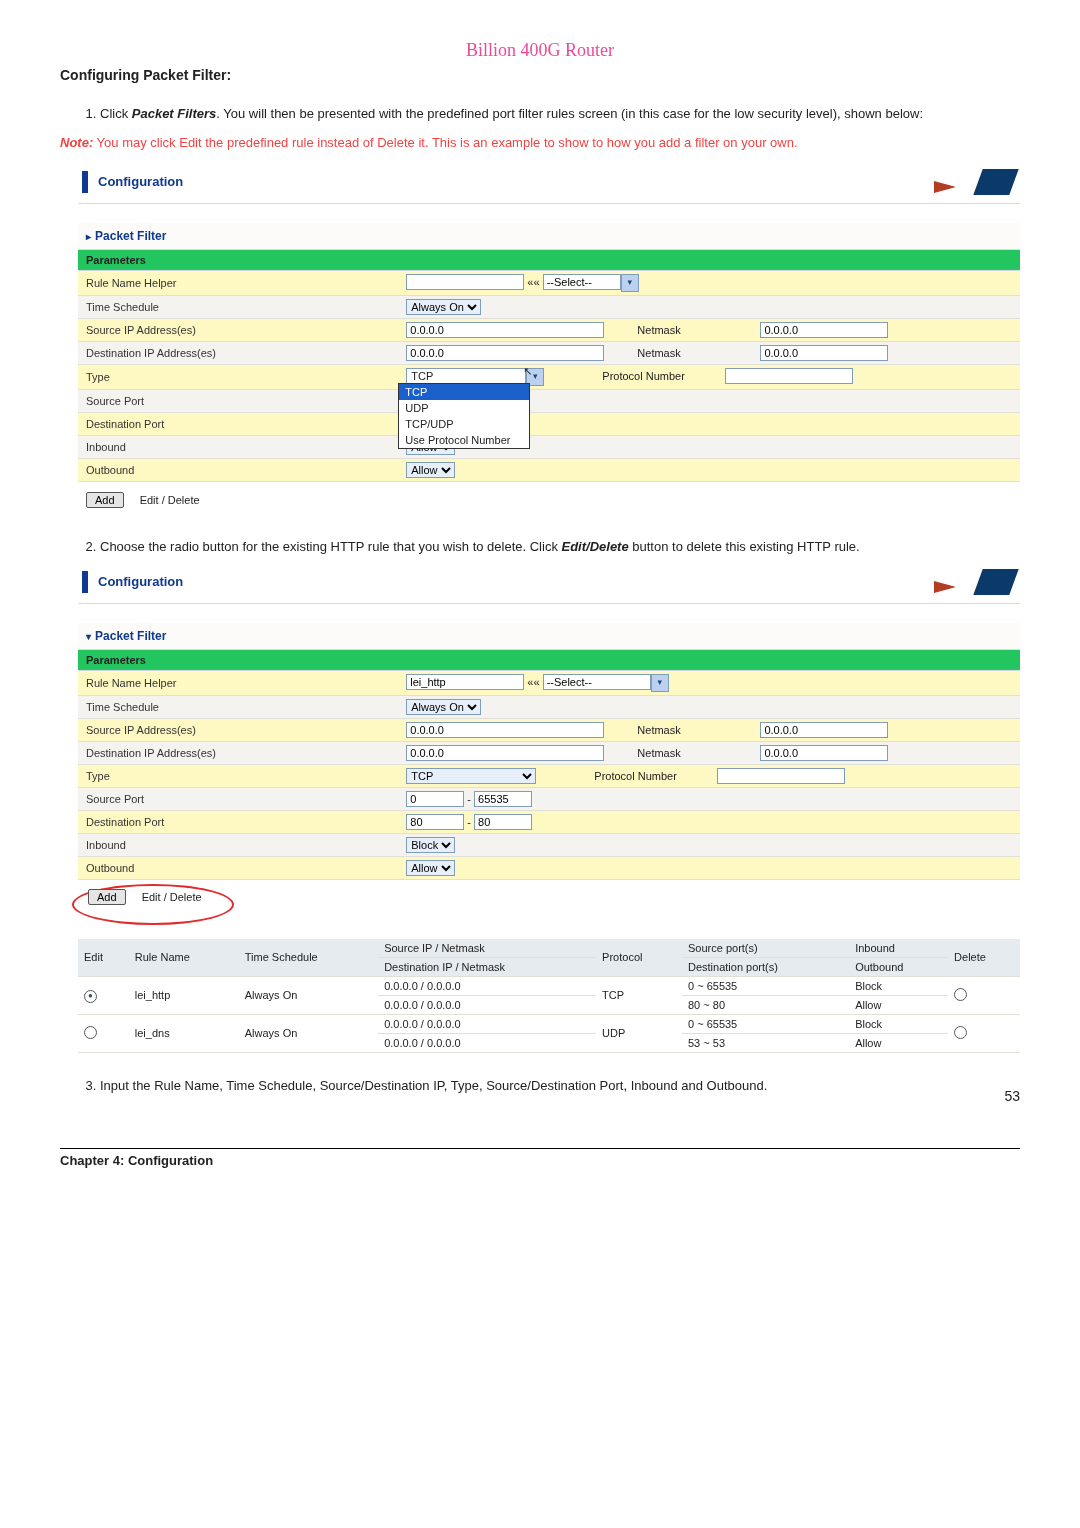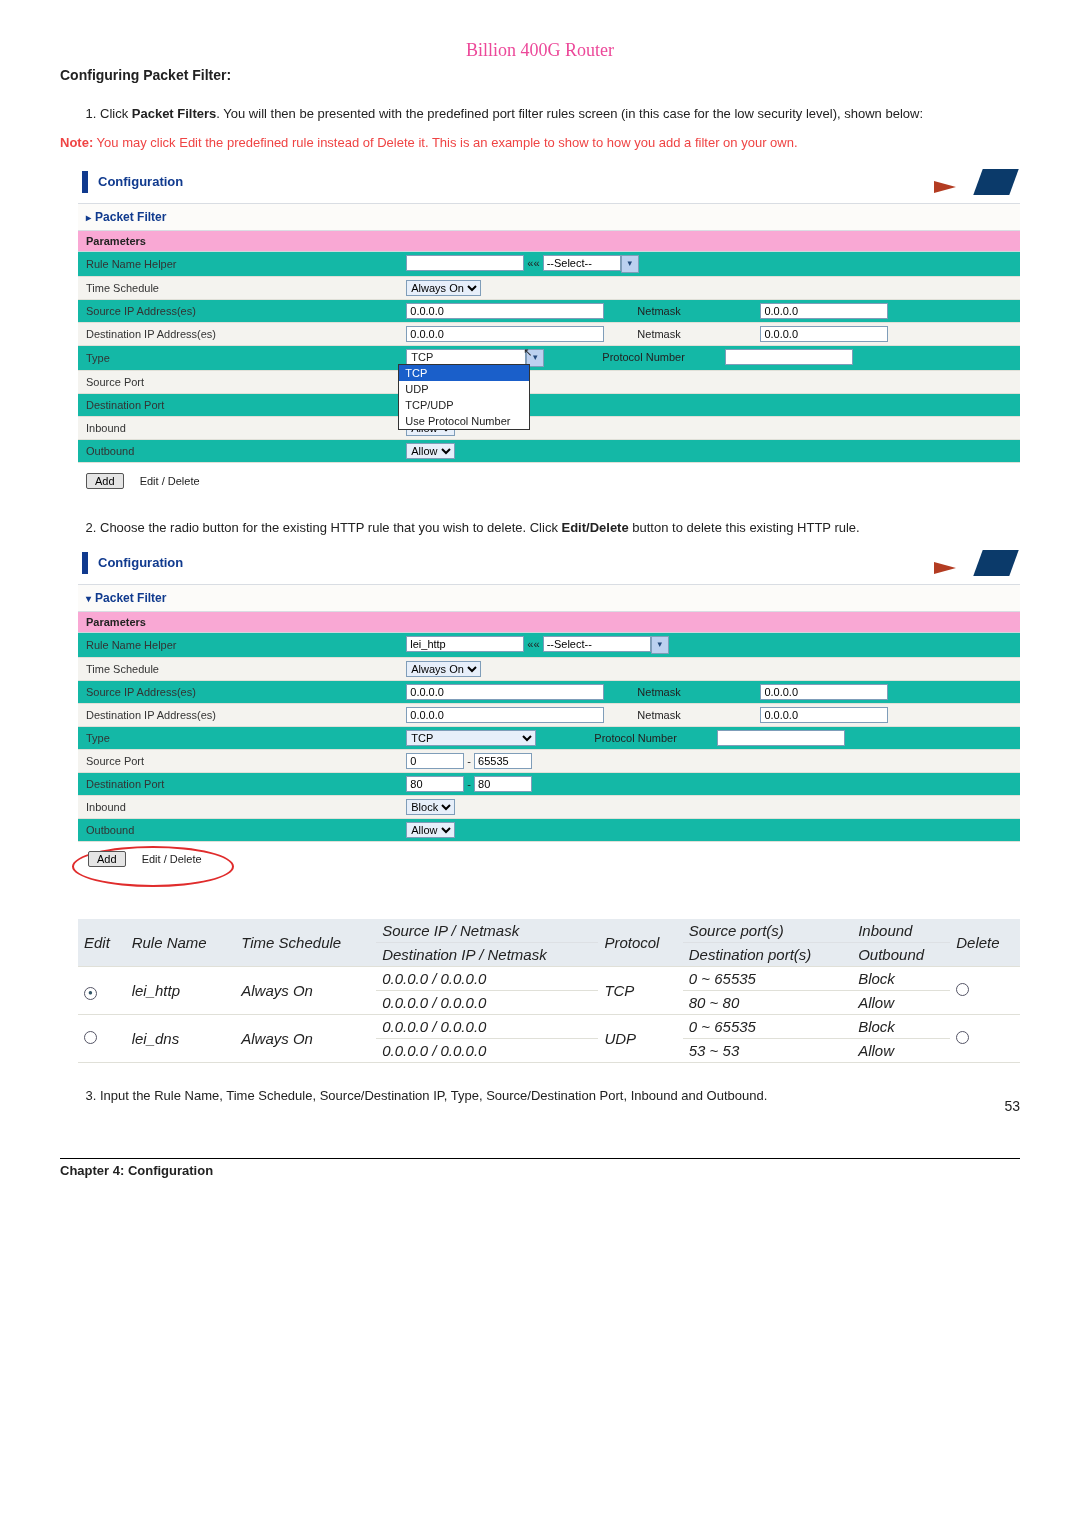--- a/index.html
+++ b/index.html
@@ -29,21 +29,21 @@
   }
   ol.steps > li {
     margin: 0 0 10px 20px;
     line-height: 1.45;
   }
   .note {
     color: #ef4444;
     margin: 0 0 14px 0;
     line-height: 1.45;
   }
-  .bold { font-weight: bold; }
+  .bold { font-weight: bold; font-style: italic; }
 
   
   .config-box {
     border-left: 6px solid #fff;
     margin: 6px 0 24px 12px;
     font-family: Tahoma, Arial, sans-serif;
     font-size: 11px;
   }
   .config-header {
     display: flex;
@@ -77,36 +77,37 @@
     content:"";
     position:absolute; right:0; top:0;
     width:36px;height:26px;
     background:#0b3a6a;
     transform: skewX(-20deg);
   }
   .pf-link {
     color:#103a8e; font-weight:bold; font-size:12px;
     padding:6px 8px; display:block; border-bottom:1px solid #d9dde3;
     background:#fcfbf9;
+    margin-top:19px;
   }
   .pf-triangle::before {
     content:"▸"; margin-right:4px; font-size:10px;
   }
   .pf-triangle-down::before {
     content:"▾"; margin-right:4px; font-size:10px;
   }
   .params-header {
-    font-weight:bold; font-size:11px; padding:4px 8px; background:#f9a8d4;
+    font-weight:bold; font-size:11px; padding:4px 8px; background:#22c55e;
     border-bottom:1px solid #cfd6dd;
   }
   table.form-table {
     width:100%; border-collapse:collapse; font-size:11px;
   }
   table.form-table td {
-    padding:3px 8px; vertical-align:middle; background:#14b8a6;
+    padding:3px 8px; vertical-align:middle; background:#fef9c3;
     border-bottom:1px solid #e0e0d8;
   }
   table.form-table tr:nth-child(even) td { background:#f4f3ef; }
   table.form-table td.lbl { width: 34%; color:#333;}
   input[type=text]{
     font-size:11px; padding:1px 3px; border:1px solid #7f9db9; background:#fff;
   }
   select {
     font-size:11px; border:1px solid #7f9db9; background:#e7effa;
   }
@@ -127,21 +128,21 @@
     display:inline-block;
     border:2px solid #e02c2c;
     border-radius:50%;
     padding: 3px 30px 18px 14px;
     position:relative;
     left:-14px; top:-6px;
   }
 
   
   table.rules {
-    width:100%; border-collapse:collapse; font-size:15px; margin-top:20px;font-style:italic;
+    width:100%; border-collapse:collapse; font-size:11px; margin-top:2px;
   }
   table.rules th, table.rules td {
     padding:3px 6px; text-align:left; border-bottom:1px solid #e0e0d8;
   }
   table.rules th { background:#e6ebf0; font-weight:normal;}
   table.rules .split-top { border-bottom:1px solid #ccc5; }
   .radio { display:inline-block; width:11px;height:11px;border:1px solid #556;border-radius:50%;text-align:center;line-height:10px;font-size:8px;}
   .radio.sel::after { content:"●"; color:#356; }
 
   .page-footer {

